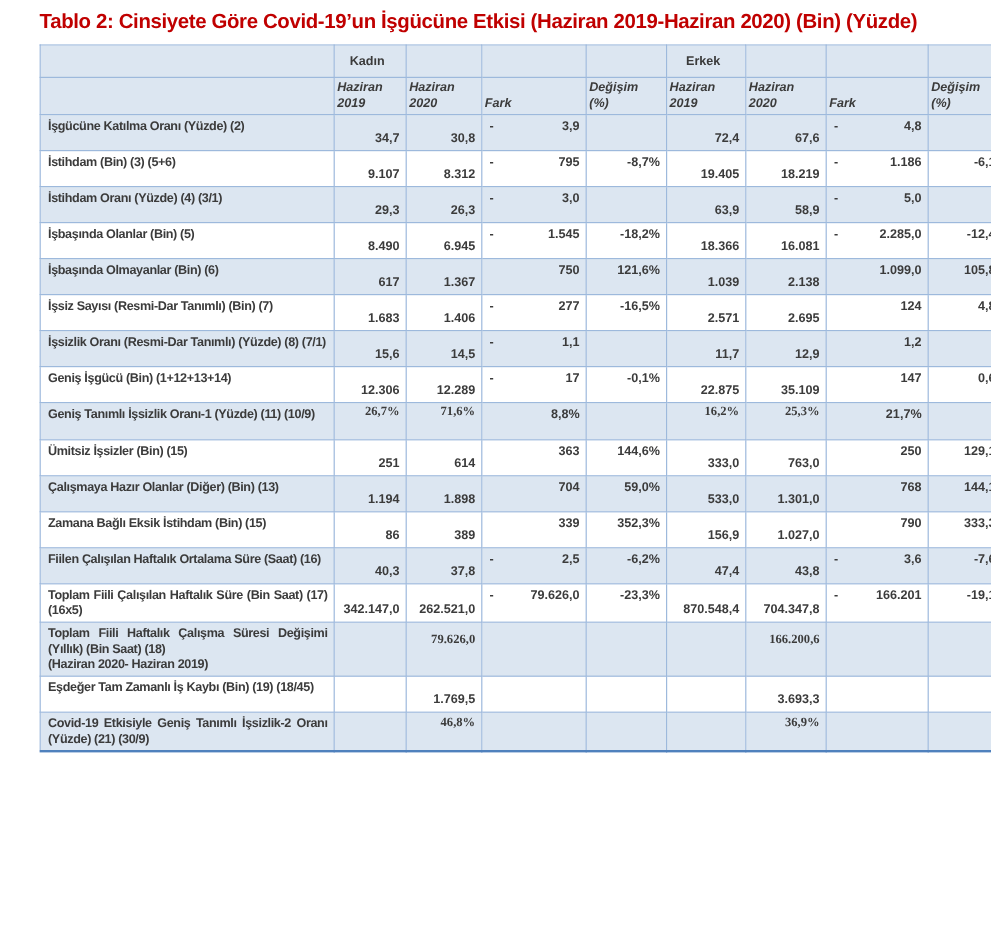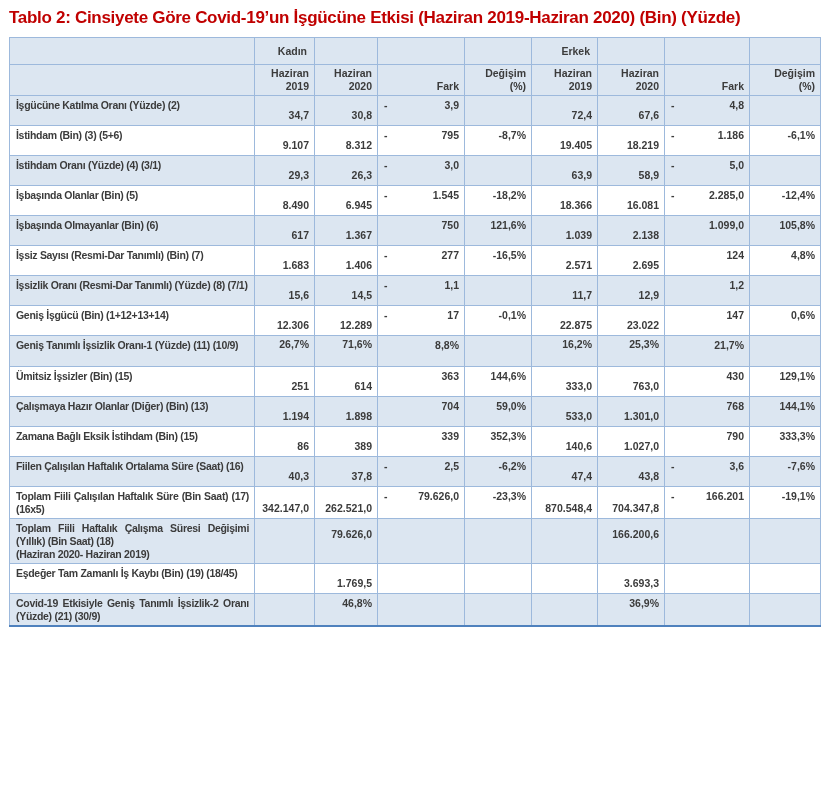--- a/index.html
+++ b/index.html
@@ -9,21 +9,21 @@
     --frame:#4F81BD;
     --text:#3B3B3B;
   }
   *{box-sizing:border-box;}
   html,body{margin:0;padding:0;background:#ffffff;}
   body{
     width:826px;height:793px;overflow:hidden;
     font-family:"Liberation Sans",sans-serif;
     color:var(--text);
   }
-  .page{padding:5px 6px 0 9px;}
+  .page{padding:5px 6px 0 9px;margin-left:24px;}
   .title{
     color:var(--title-color);
     font-size:17px;
     font-weight:bold;
     letter-spacing:-0.3px;
     margin:3px 0 9px 0;
     white-space:nowrap;
   }
   table.tbl{
     border-collapse:collapse;
@@ -33,37 +33,37 @@
     border-bottom:2px solid var(--frame);
   }
   .tbl th,.tbl td{
     border:1px solid var(--grid);
     font-size:10.5px;
     font-weight:bold;
     color:var(--text);
     overflow:hidden;
   }
   thead th{background:var(--shade);}
-  .ghead th{height:27px;vertical-align:middle;text-align:right;padding:0 7px 0 2px;}
+  .ghead th{height:27px;vertical-align:middle;text-align:center;padding:0 7px 0 2px;}
   .chead th{
-    height:30px;vertical-align:bottom;text-align:right;
-    padding:2px 5px 3px 2px;white-space:pre-line;line-height:12.5px;
+    height:30px;vertical-align:bottom;text-align:left;
+    padding:2px 5px 3px 2px;white-space:pre-line;line-height:12.5px;font-style:italic;
   }
   tbody td{height:30px;}
   .lbl{
     text-align:justify;vertical-align:top;
     padding:3px 5px 2px 6px;
     font-size:10px;letter-spacing:-0.3px;line-height:13px;
     white-space:pre-line;
   }
   td.h{text-align:right;vertical-align:bottom;padding:2px 5px 4px 2px;line-height:12px;}
   td.fark,td.pct{text-align:right;vertical-align:top;padding:3px 5px 2px 2px;line-height:12px;}
   td.fark .sign{float:left;margin-left:4px;}
   tbody tr:nth-child(odd) td{background:var(--shade);}
-  tr.vmid td.h{vertical-align:middle;padding-bottom:16px;}
+  tr.vmid td.h{vertical-align:middle;padding-bottom:16px;font-family:Liberation Serif, serif;}
 </style>
 </head>
 <body>
 
 <div class="page">
   <h1 class="title">Tablo 2: Cinsiyete Göre Covid-19’un İşgücüne Etkisi (Haziran 2019-Haziran 2020) (Bin) (Yüzde)</h1>
 
   <table class="tbl">
     <colgroup>
       <col style="width:245px">
@@ -184,21 +184,21 @@
     <td class="fark"><span class="sign"></span><span>1,2</span></td>
     <td class="pct"></td>
   </tr>
         <tr>
     <td class="lbl">Geniş İşgücü (Bin) (1+12+13+14)</td>
     <td class="h">12.306</td>
     <td class="h">12.289</td>
     <td class="fark"><span class="sign">-</span><span>17</span></td>
     <td class="pct">-0,1%</td>
     <td class="h">22.875</td>
-    <td class="h">23.022</td>
+    <td class="h">35.109</td>
     <td class="fark"><span class="sign"></span><span>147</span></td>
     <td class="pct">0,6%</td>
   </tr>
         <tr class="vmid">
     <td class="lbl">Geniş Tanımlı İşsizlik Oranı-1 (Yüzde) (11) (10/9)</td>
     <td class="h">26,7%</td>
     <td class="h">71,6%</td>
     <td class="fark"><span class="sign"></span><span>8,8%</span></td>
     <td class="pct"></td>
     <td class="h">16,2%</td>
@@ -207,41 +207,41 @@
     <td class="pct"></td>
   </tr>
         <tr>
     <td class="lbl">Ümitsiz İşsizler (Bin) (15)</td>
     <td class="h">251</td>
     <td class="h">614</td>
     <td class="fark"><span class="sign"></span><span>363</span></td>
     <td class="pct">144,6%</td>
     <td class="h">333,0</td>
     <td class="h">763,0</td>
-    <td class="fark"><span class="sign"></span><span>430</span></td>
+    <td class="fark"><span class="sign"></span><span>250</span></td>
     <td class="pct">129,1%</td>
   </tr>
         <tr>
     <td class="lbl">Çalışmaya Hazır Olanlar (Diğer) (Bin) (13)</td>
     <td class="h">1.194</td>
     <td class="h">1.898</td>
     <td class="fark"><span class="sign"></span><span>704</span></td>
     <td class="pct">59,0%</td>
     <td class="h">533,0</td>
     <td class="h">1.301,0</td>
     <td class="fark"><span class="sign"></span><span>768</span></td>
     <td class="pct">144,1%</td>
   </tr>
         <tr>
     <td class="lbl">Zamana Bağlı Eksik İstihdam (Bin) (15)</td>
     <td class="h">86</td>
     <td class="h">389</td>
     <td class="fark"><span class="sign"></span><span>339</span></td>
     <td class="pct">352,3%</td>
-    <td class="h">140,6</td>
+    <td class="h">156,9</td>
     <td class="h">1.027,0</td>
     <td class="fark"><span class="sign"></span><span>790</span></td>
     <td class="pct">333,3%</td>
   </tr>
         <tr>
     <td class="lbl">Fiilen Çalışılan Haftalık Ortalama Süre (Saat) (16)</td>
     <td class="h">40,3</td>
     <td class="h">37,8</td>
     <td class="fark"><span class="sign">-</span><span>2,5</span></td>
     <td class="pct">-6,2%</td>

